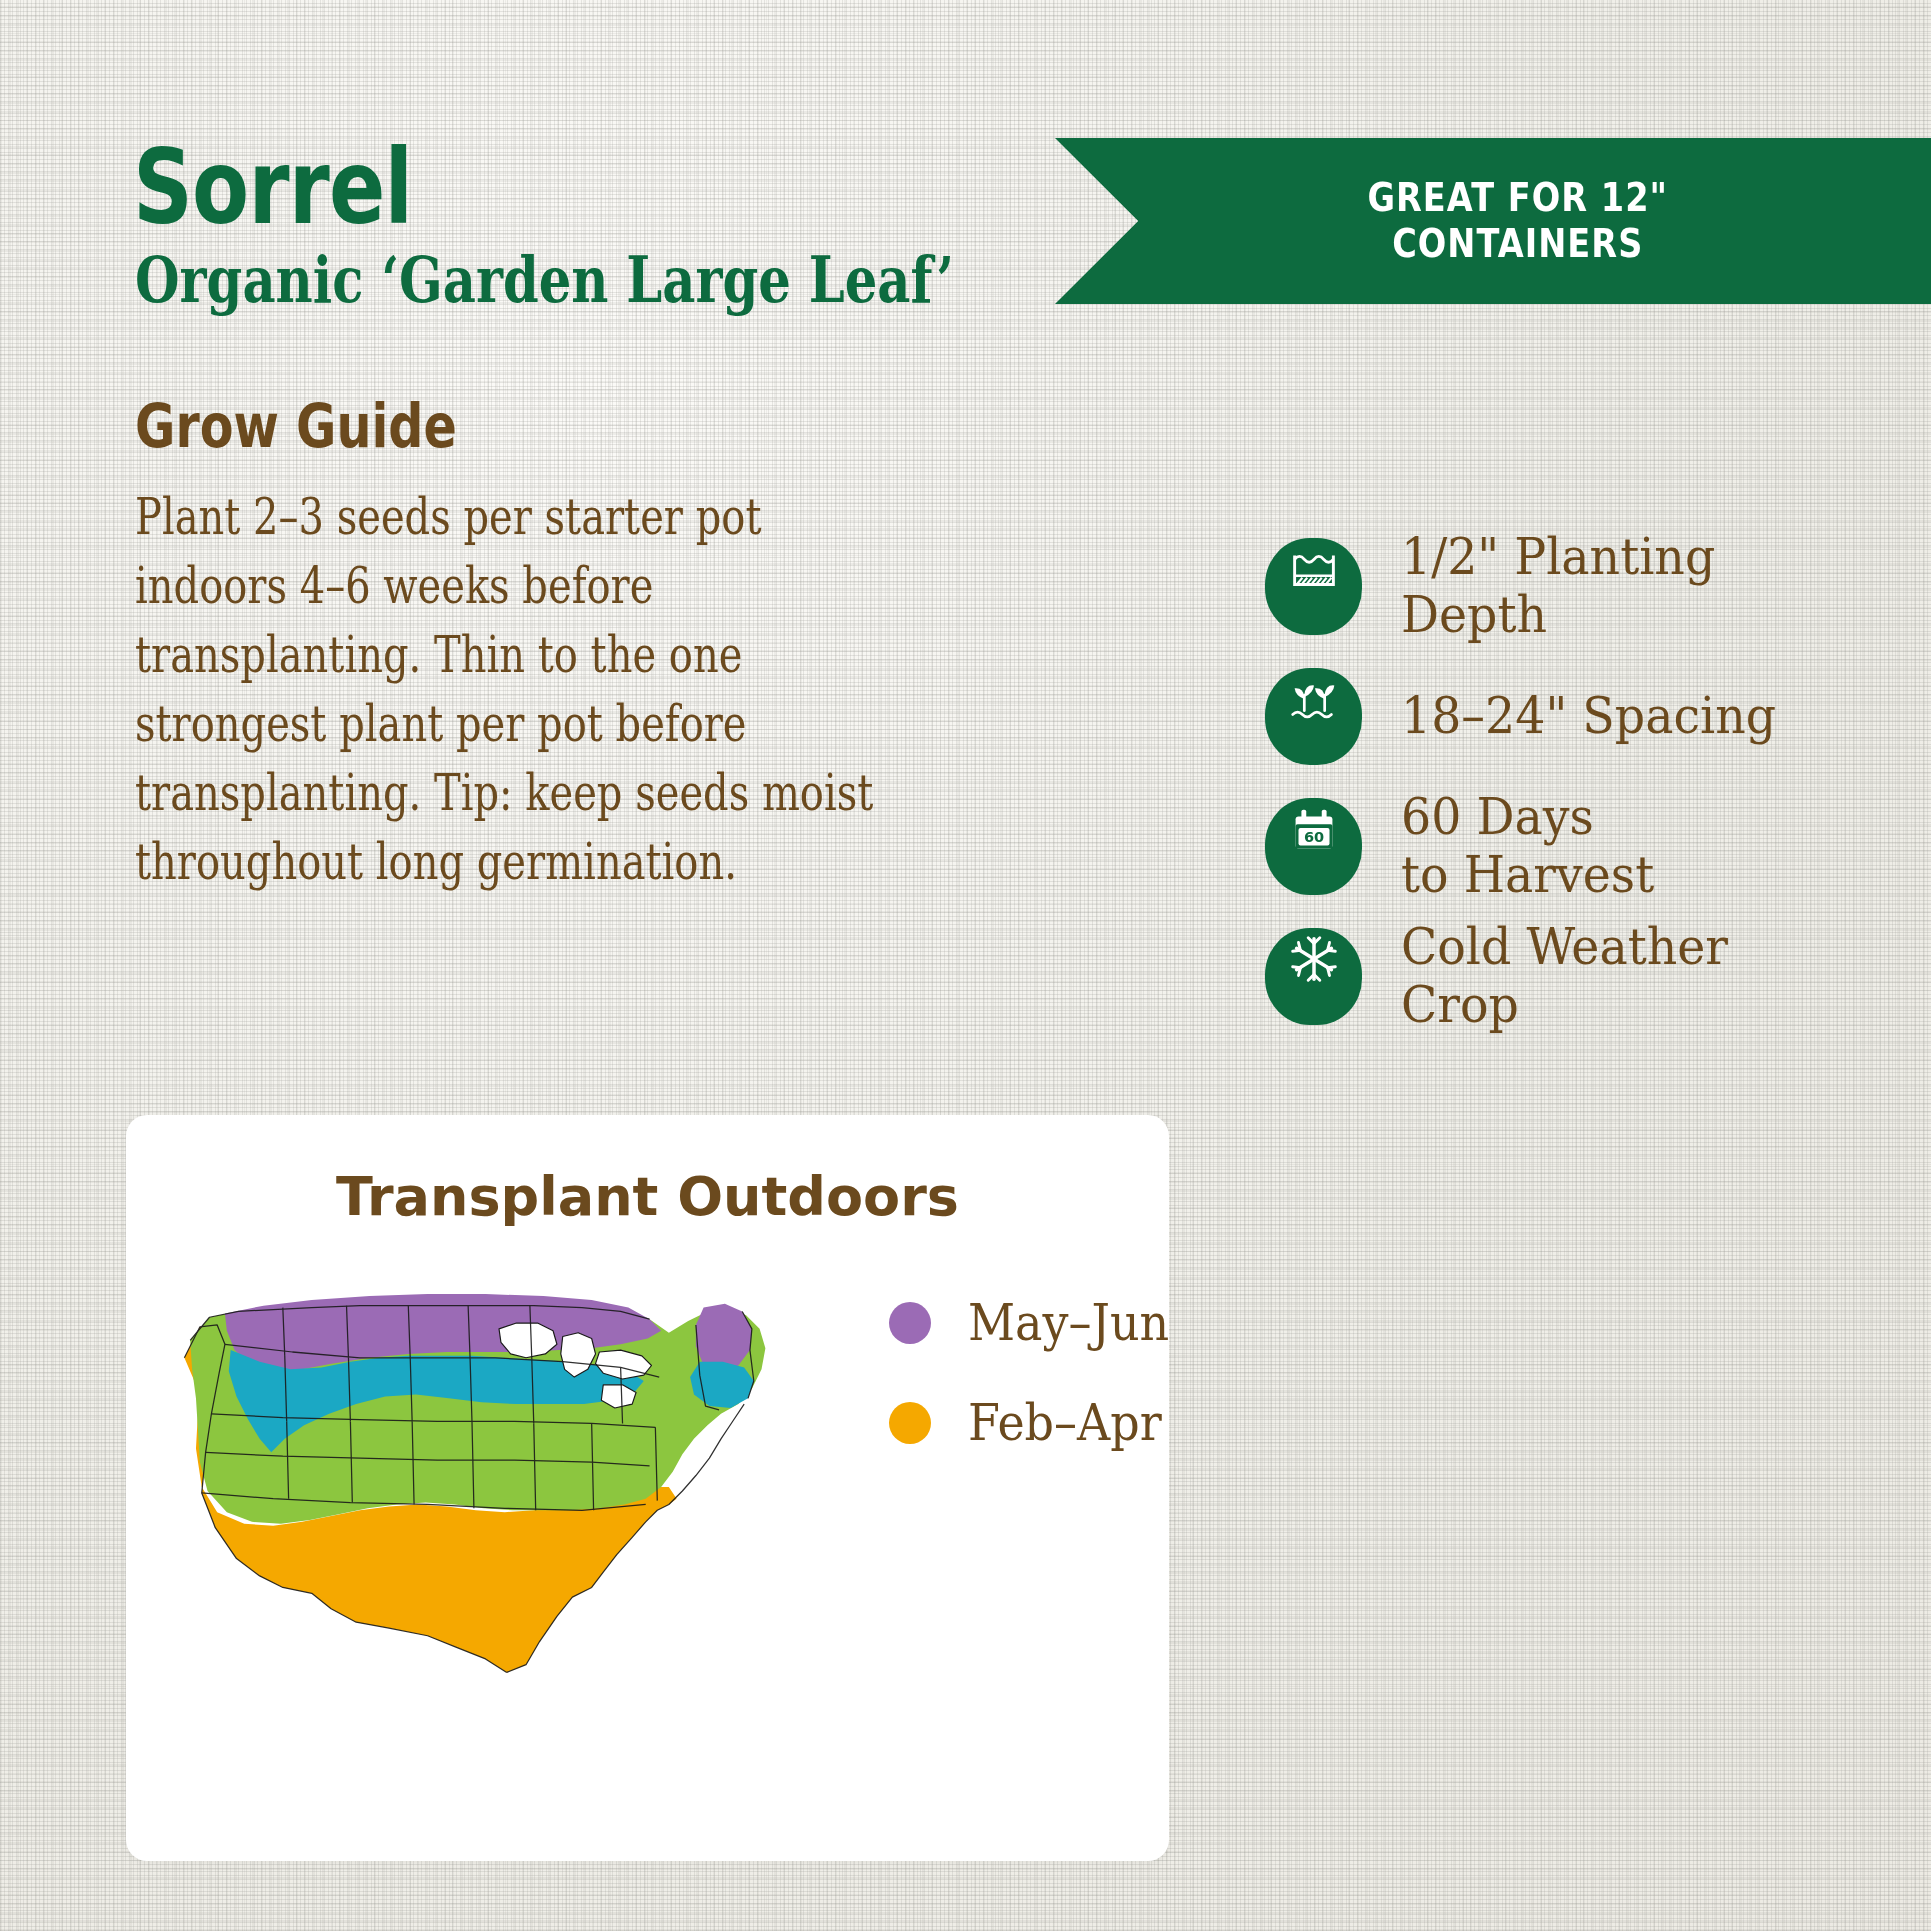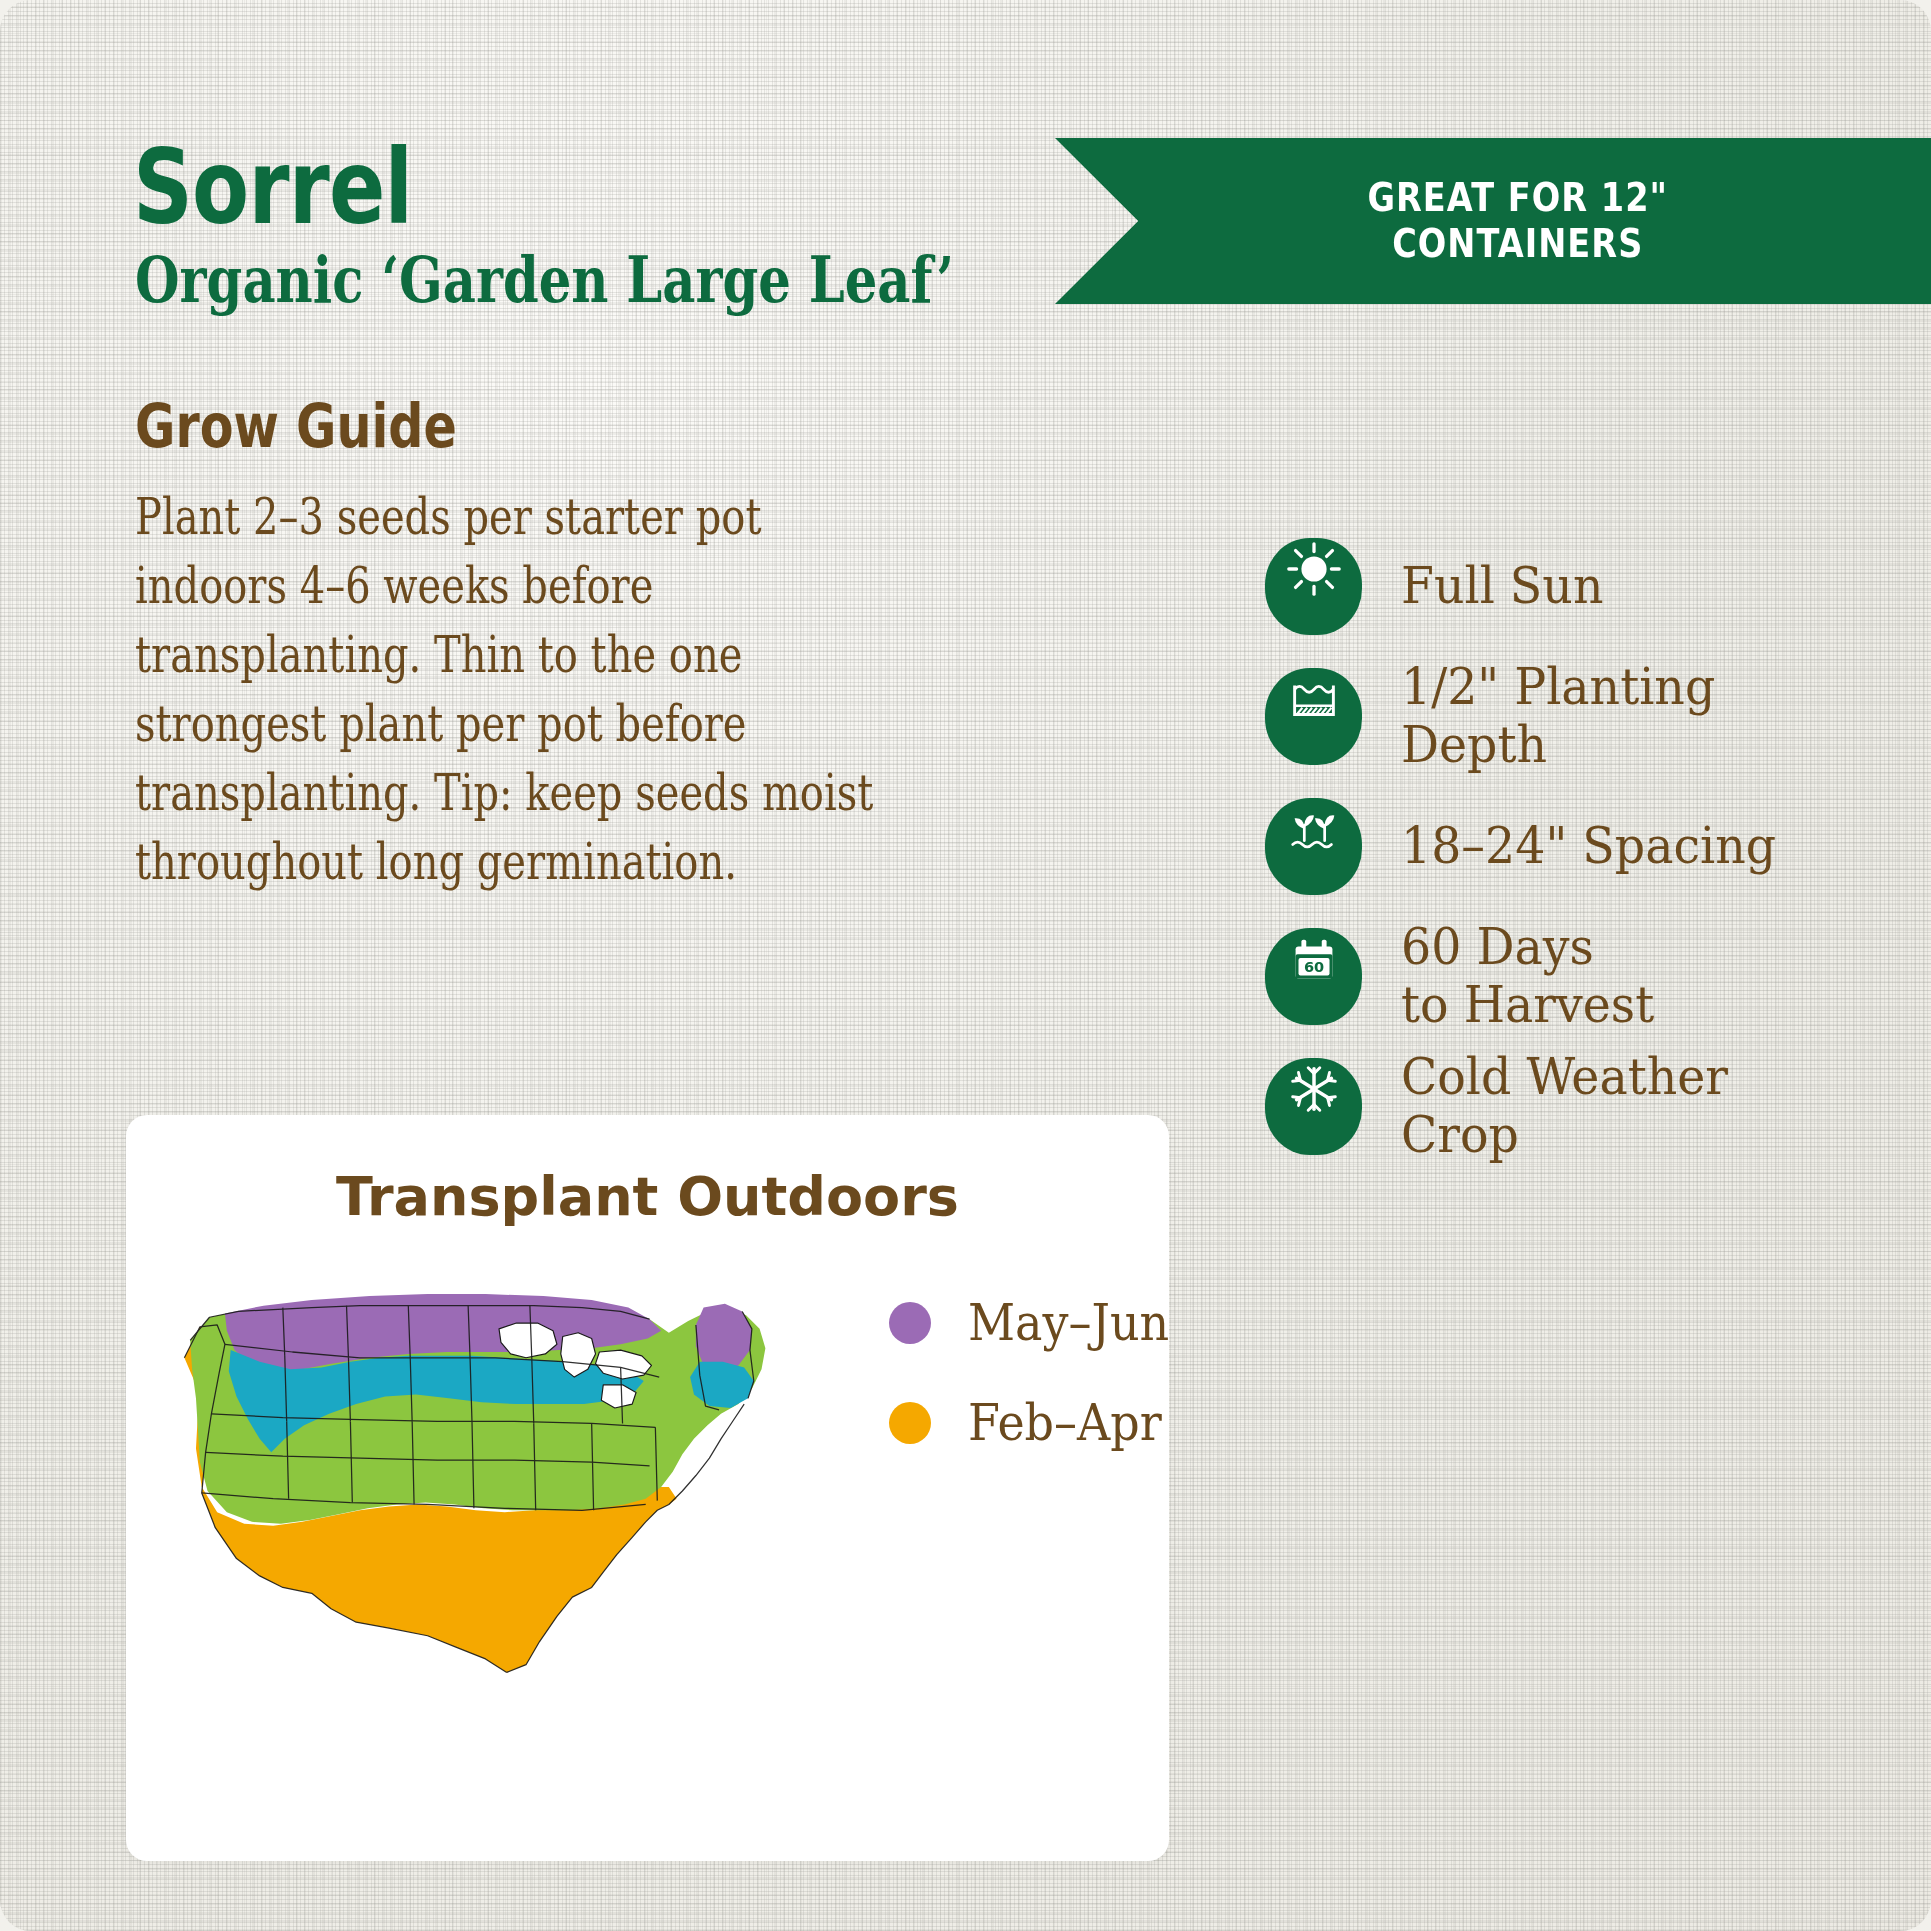--- a/index.html
+++ b/index.html
@@ -13,21 +13,20 @@
   #canvas{
     position:absolute;inset:0;
     background-color:#f4f3ee;
     background-image:
       repeating-linear-gradient(0deg,   rgba(150,150,145,.22) 0 1px, rgba(255,255,255,0) 1px 3.9px),
       repeating-linear-gradient(90deg,  rgba(150,150,145,.20) 0 1px, rgba(255,255,255,0) 1px 3.9px),
       repeating-linear-gradient(0deg,   rgba(120,120,112,.10) 0 1.9px, rgba(255,255,255,0) 1.9px 8.7px),
       repeating-linear-gradient(90deg,  rgba(120,120,112,.09) 0 1.9px, rgba(255,255,255,0) 1.9px 8.7px),
       radial-gradient(ellipse at 30% 20%, #fbfaf7 0%, #f0efe9 55%, #eceae3 100%);
     overflow:hidden;
-    border-radius:31px;
   }
 
   
   .title{
     position:absolute;left:133px;top:135px;
     font-family:"DejaVu Sans","Liberation Sans",sans-serif;
     font-weight:bold;
     font-size:104px;line-height:1.0;
     letter-spacing:-1px;
     color:#0d6b3f;
@@ -219,38 +218,20 @@
       </div>
       <div class="legend-row">
         <span class="legend-dot" style="background: rgb(245, 168, 0);"></span>
         <span class="legend-label">Feb–Apr</span>
       </div>
     </div>
   </div>
 
   <div class="facts">
 
-    <div class="fact">
-      <span class="fact-icon">
-        <svg viewBox="0 0 64 64" width="62" height="62">
-          <circle cx="32" cy="32" r="13" fill="#fff"></circle>
-          <g stroke="#fff" stroke-width="3.4" stroke-linecap="round">
-            <line x1="32" y1="6" x2="32" y2="14"></line>
-            <line x1="32" y1="50" x2="32" y2="58"></line>
-            <line x1="6" y1="32" x2="14" y2="32"></line>
-            <line x1="50" y1="32" x2="58" y2="32"></line>
-            <line x1="13" y1="13" x2="19" y2="19"></line>
-            <line x1="45" y1="45" x2="51" y2="51"></line>
-            <line x1="13" y1="51" x2="19" y2="45"></line>
-            <line x1="45" y1="19" x2="51" y2="13"></line>
-          </g>
-        </svg>
-      </span>
-      <span class="fact-label">Full Sun</span>
-    </div>
 
     <div class="fact">
       <span class="fact-icon">
         <svg viewBox="0 0 64 64" width="62" height="62">
           <path d="M12 18 L12 48 L52 48 L52 18" fill="none" stroke="#fff" stroke-width="3"></path>
           <path d="M12 22 q5 -6 10 0 t10 0 t10 0 t10 0" fill="none" stroke="#fff" stroke-width="3"></path>
           <line x1="12" y1="39" x2="52" y2="39" stroke="#fff" stroke-width="2.6"></line>
           <g stroke="#fff" stroke-width="2.2">
             <line x1="15" y1="47" x2="20" y2="41"></line>
               <line x1="20" y1="47" x2="25" y2="41"></line>

